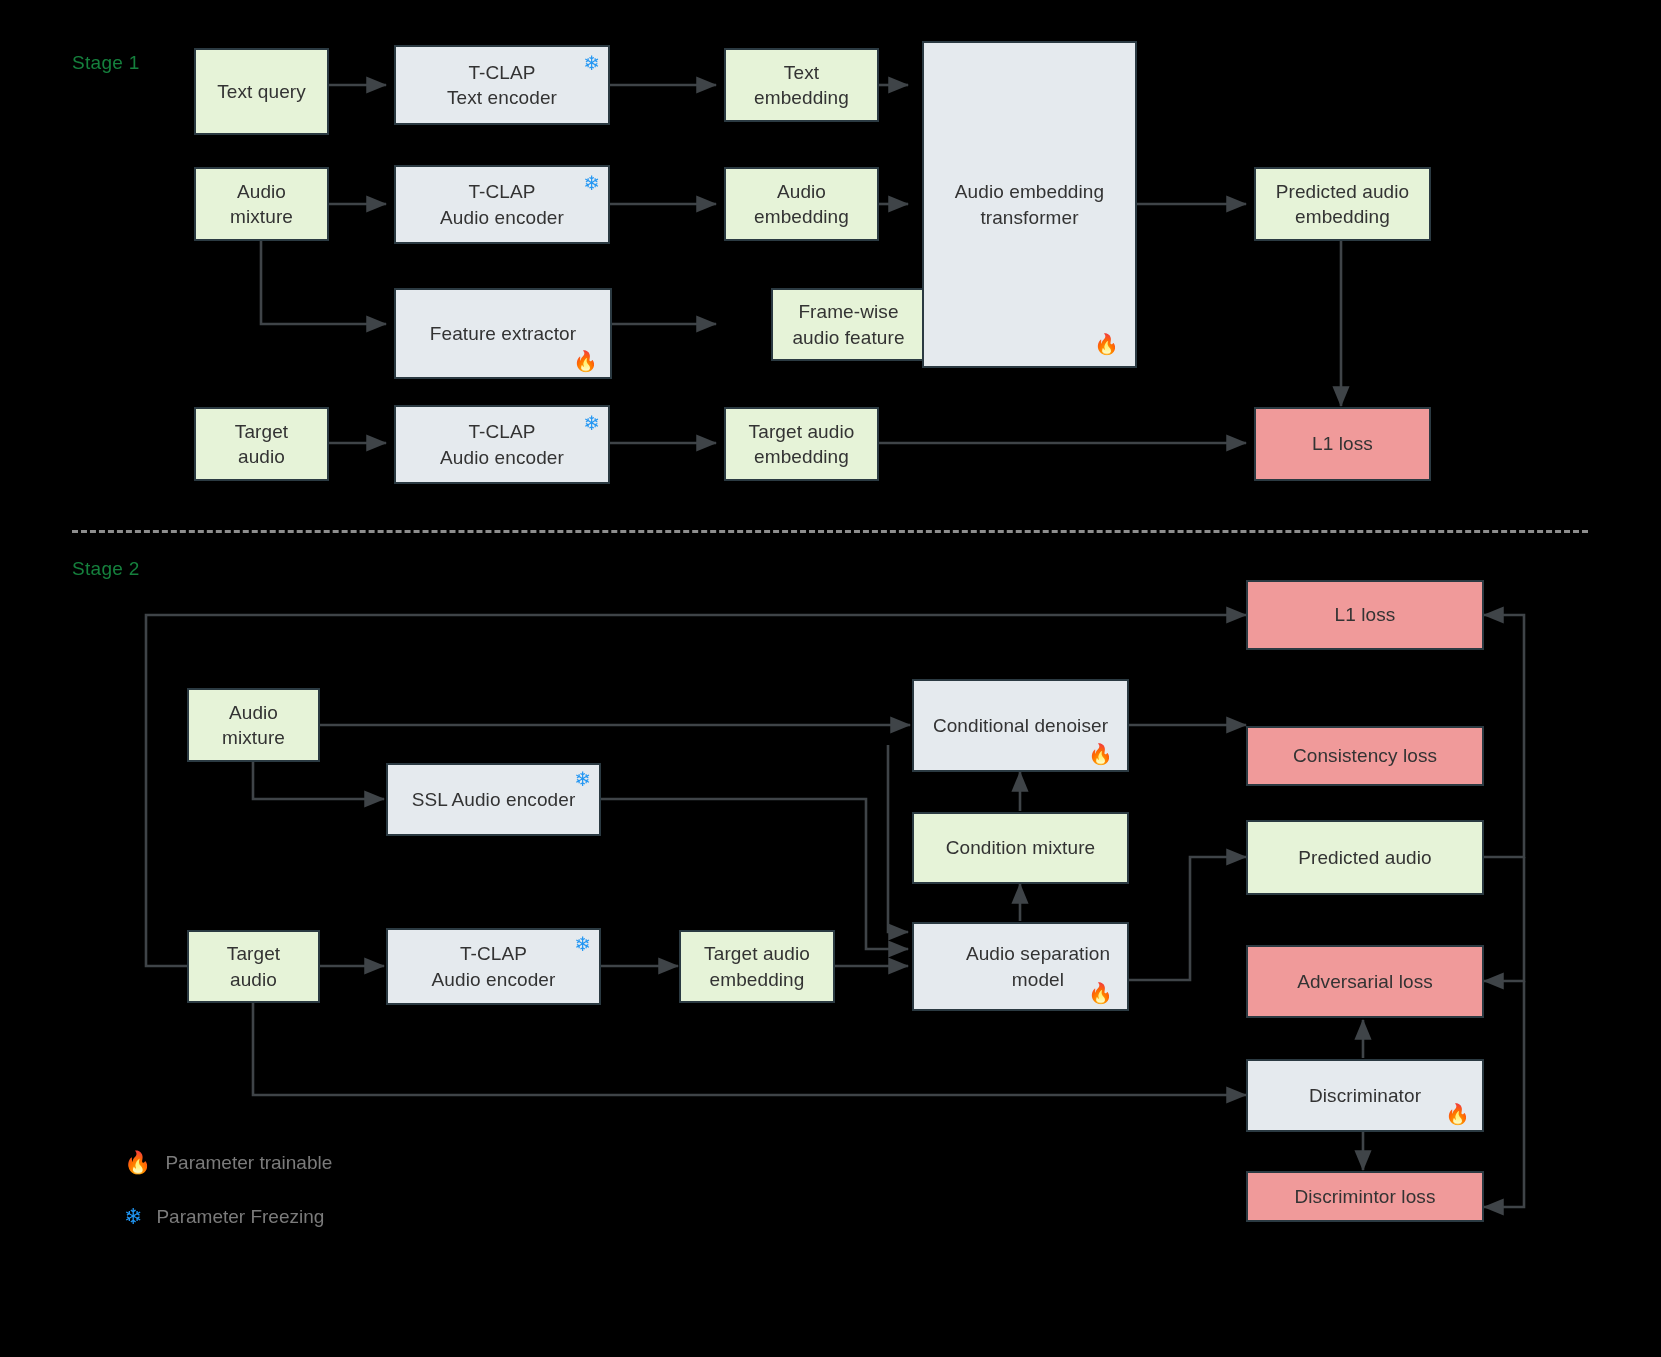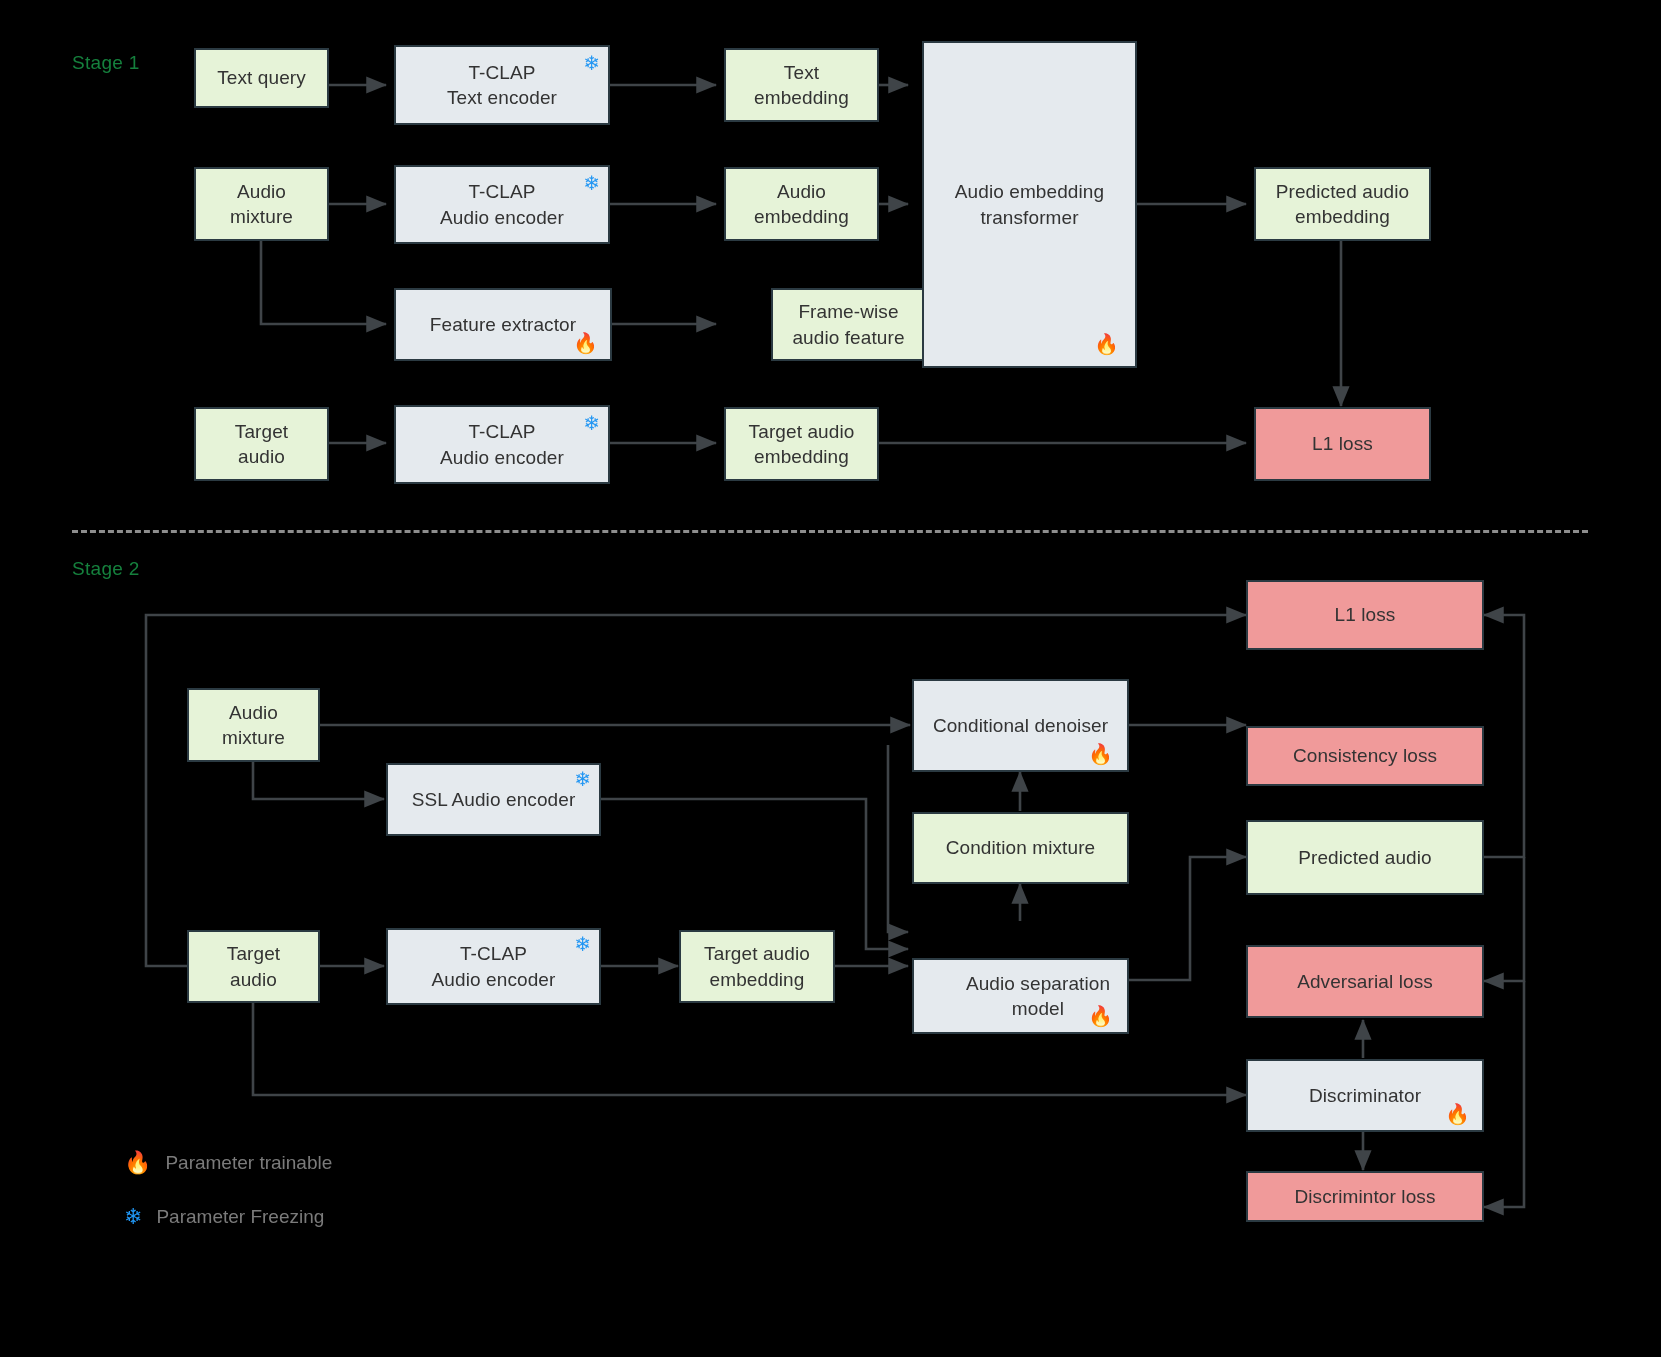--- a/index.html
+++ b/index.html
@@ -119,21 +119,21 @@
       <path d="M1524,981 L1524,1207 L1484,1207"></path>
 
       <path d="M1363,1058 L1363,1020"></path>
 
       <path d="M1363,1132 L1363,1170"></path>
     </g>
   </svg>
 
   <div class="stage-label" style="left:72px;top:52px;">Stage 1</div>
 
-  <div class="node green" style="left:194px;top:48px;width:135px;height:60px;">
+  <div class="node green" style="left:194px;top:48px;width:135px;height:87px;">
     <span class="txt">Text query</span>
   </div>
 
   <div class="node grey" style="left:394px;top:45px;width:216px;height:80px;">
     <span class="txt">T-CLAP
 Text encoder</span>
     <span class="badge snow" style="right:8px;top:6px;">❄</span>
   </div>
 
   <div class="node green" style="left:724px;top:48px;width:155px;height:74px;">
@@ -150,21 +150,21 @@
     <span class="txt">T-CLAP
 Audio encoder</span>
     <span class="badge snow" style="right:8px;top:6px;">❄</span>
   </div>
 
   <div class="node green" style="left:724px;top:167px;width:155px;height:74px;">
     <span class="txt">Audio
 embedding</span>
   </div>
 
-  <div class="node grey" style="left:394px;top:288px;width:218px;height:73px;">
+  <div class="node grey" style="left:394px;top:288px;width:218px;height:91px;">
     <span class="txt">Feature extractor</span>
     <span class="badge" style="right:12px;bottom:6px;">🔥</span>
   </div>
 
   <div class="node green" style="left:724px;top:288px;width:155px;height:73px;margin-left:47px;">
     <span class="txt">Frame-wise
 audio feature</span>
   </div>
 
   <div class="node grey" style="left:922px;top:41px;width:215px;height:327px;">
@@ -230,21 +230,21 @@
 
   <div class="node grey" style="left:912px;top:679px;width:217px;height:93px;">
     <span class="txt">Conditional denoiser</span>
     <span class="badge" style="right:14px;bottom:6px;">🔥</span>
   </div>
 
   <div class="node green" style="left:912px;top:812px;width:217px;height:72px;">
     <span class="txt">Condition mixture</span>
   </div>
 
-  <div class="node grey" style="left:912px;top:958px;width:217px;height:76px;padding-left:41px;">
+  <div class="node grey" style="left:912px;top:922px;width:217px;height:89px;padding-left:41px;">
     <span class="txt">Audio separation
 model</span>
     <span class="badge" style="right:14px;bottom:6px;">🔥</span>
   </div>
 
   <div class="node pink" style="left:1246px;top:580px;width:238px;height:70px;">
     <span class="txt">L1 loss</span>
   </div>
 
   <div class="node pink" style="left:1246px;top:726px;width:238px;height:60px;">

